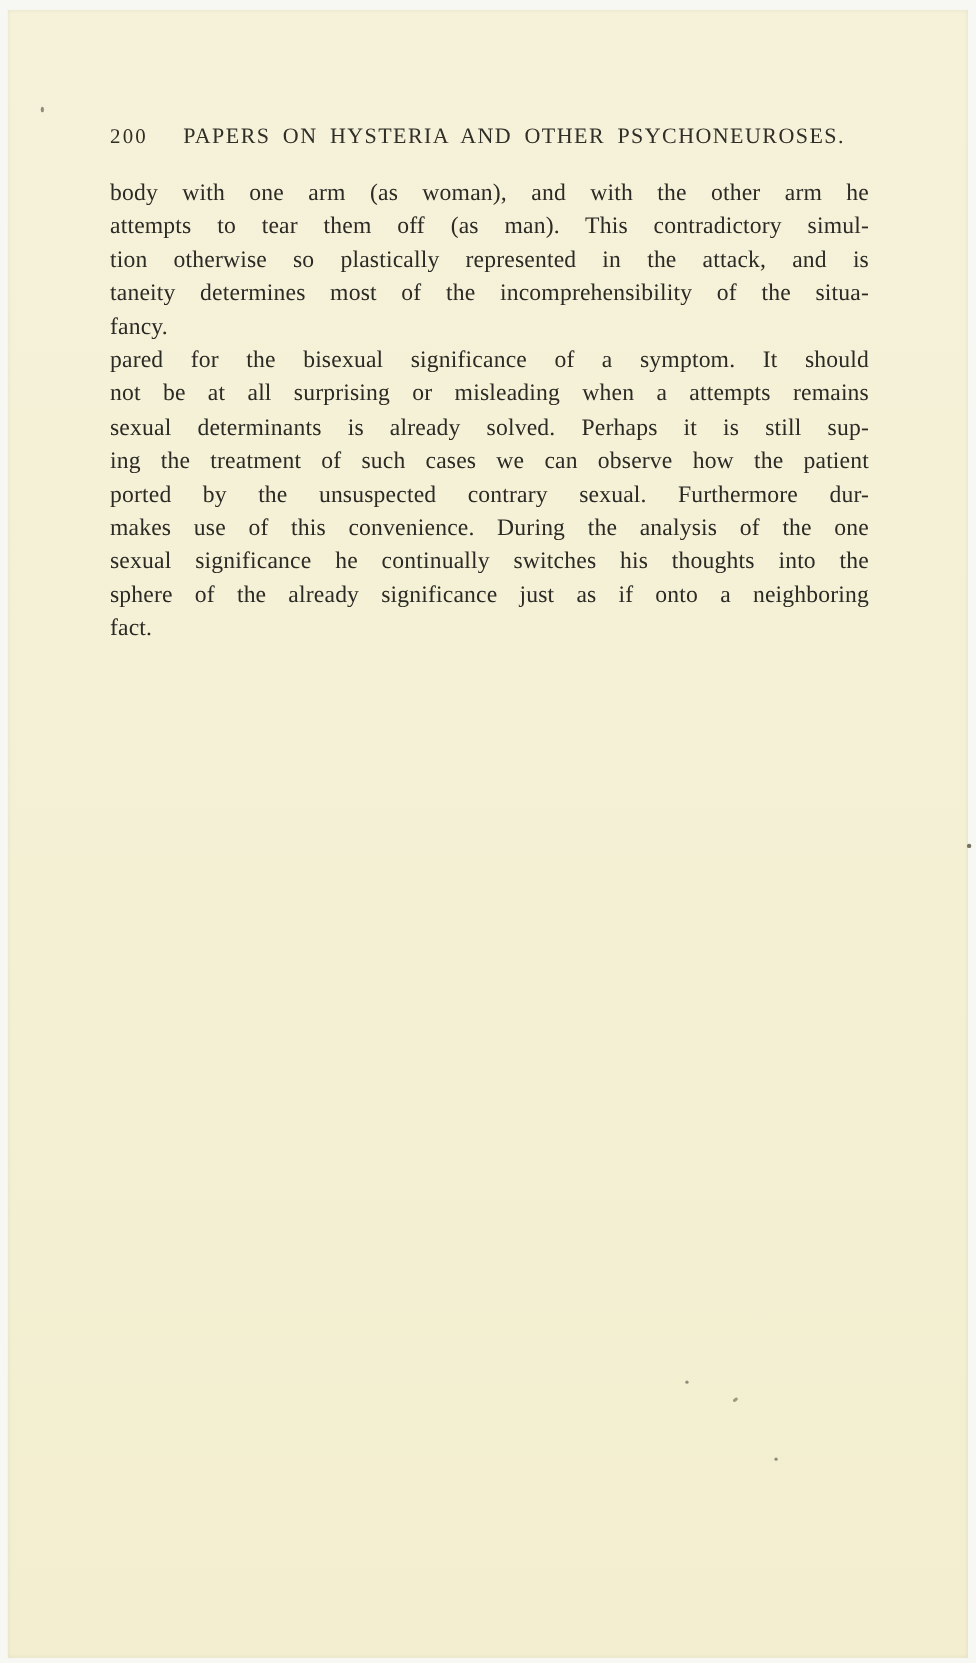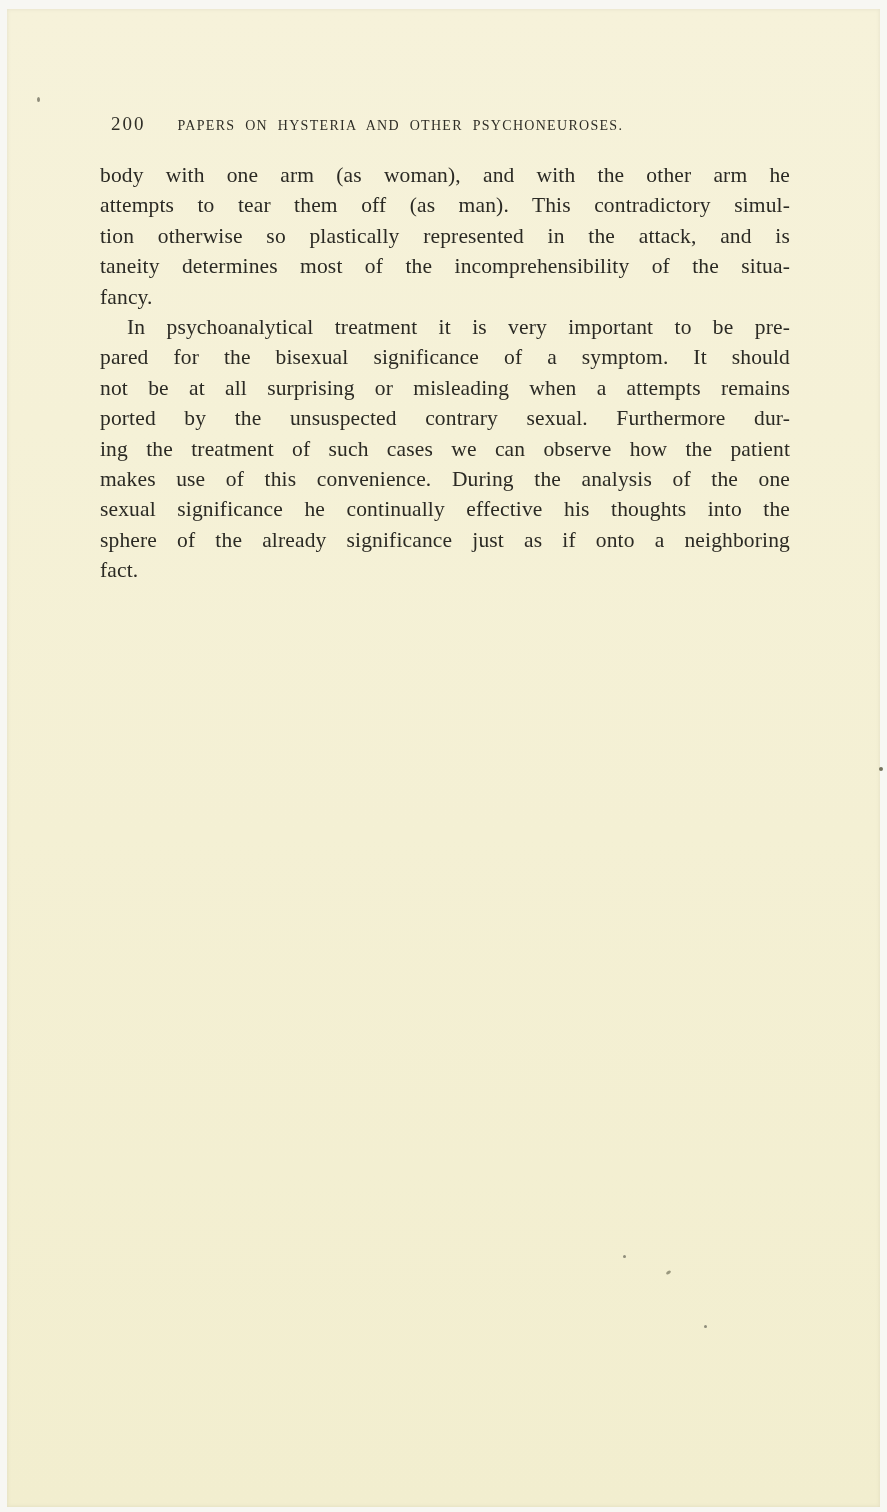--- a/index.html
+++ b/index.html
@@ -19,34 +19,34 @@
     top: 9px;
     left: 7px;
     right: 7px;
     bottom: 5px;
     background: linear-gradient(180deg, #f6f2da 0%, #f4f0d4 55%, #f2eecf 100%);
     box-shadow: 0 0 4px rgba(0,0,0,0.08) inset;
   }
   .header {
     position: absolute;
     top: 104px;
-    left: 104px;
+    left: 93px;
     right: 90px;
     display: flex;
     align-items: baseline;
     color: #2f2e27;
     white-space: nowrap;
   }
   .pagenum {
     font-size: 19px;
     letter-spacing: 2px;
     margin-right: 32px;
   }
   .title {
-    font-size: 14px;
+    font-size: 20px;
     letter-spacing: 1.3px;
     word-spacing: 5px;
   }
   .bodytext {
     position: absolute;
     top: 151px;
     left: 93px;
     width: 690px;
     color: #2b2a24;
     font-size: 21.5px;
@@ -90,27 +90,27 @@
 
     <div class="para">
       <div class="line">body with one arm (as woman), and with the other arm he</div>
       <div class="line">attempts to tear them off (as man).  This contradictory simul-</div>
       <div class="line">tion otherwise so plastically represented in the attack, and is</div>
       <div class="line">taneity determines most of the incomprehensibility of the situa-</div>
       <div class="line last">fancy.</div>
     </div>
 
     <div class="para">
-      <div class="line indent">In psychoanalytical treatment it is very important to be pre-</div>
       <div class="line">pared for the bisexual significance of a symptom.  It should</div>
       <div class="line">not be at all surprising or misleading when a attempts remains</div>
+      <div class="line">sexual determinants is already solved.  Perhaps it is still sup-</div>
+      <div class="line">ing the treatment of such cases we can observe how the patient</div>
       <div class="line">ported by the unsuspected contrary sexual.  Furthermore dur-</div>
-      <div class="line">ing the treatment of such cases we can observe how the patient</div>
       <div class="line">makes use of this convenience.  During the analysis of the one</div>
-      <div class="line">sexual significance he continually effective his thoughts into the</div>
+      <div class="line">sexual significance he continually switches his thoughts into the</div>
       <div class="line">sphere of the already significance just as if onto a neighboring</div>
       <div class="line last">fact.</div>
     </div>
 
   </div>
 
   <div class="speck s1"></div>
   <div class="speck s2"></div>
   <div class="speck s3"></div>
   <div class="speck s4"></div>

